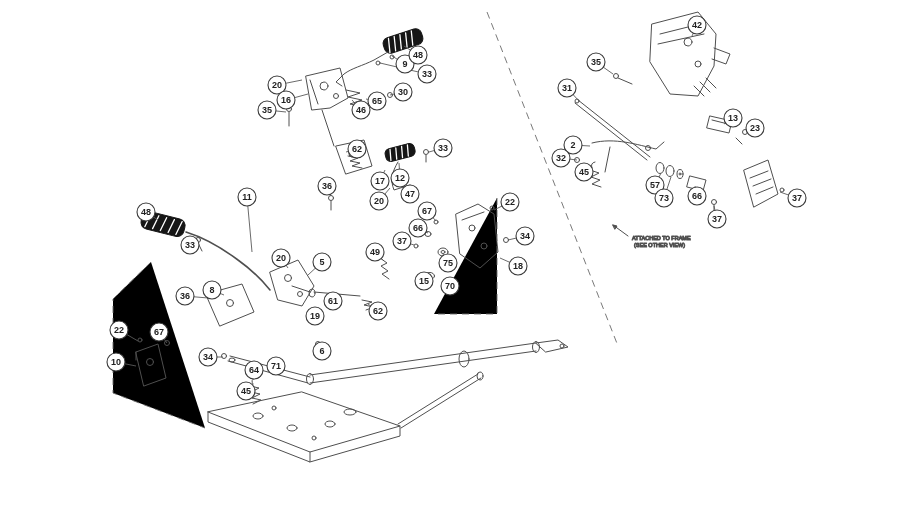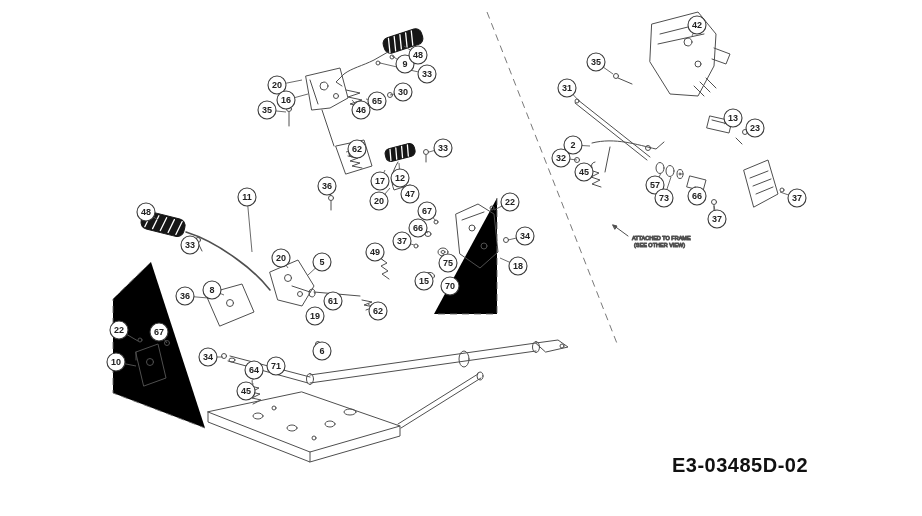--- a/index.html
+++ b/index.html
@@ -388,14 +388,13 @@
         <text x="664" y="201" class="balloon-num">73</text>
         <circle cx="697" cy="196" r="9" class="balloon"></circle>
         <text x="697" y="199" class="balloon-num">66</text>
         <circle cx="717" cy="219" r="9" class="balloon"></circle>
         <text x="717" y="222" class="balloon-num">37</text>
         <circle cx="797" cy="198" r="9" class="balloon"></circle>
         <text x="797" y="201" class="balloon-num">37</text>
       </g>
   </svg>
 
-  <div class="diagram-label">E3-03485D-02</div>
 </div>
 
 </body></html>

